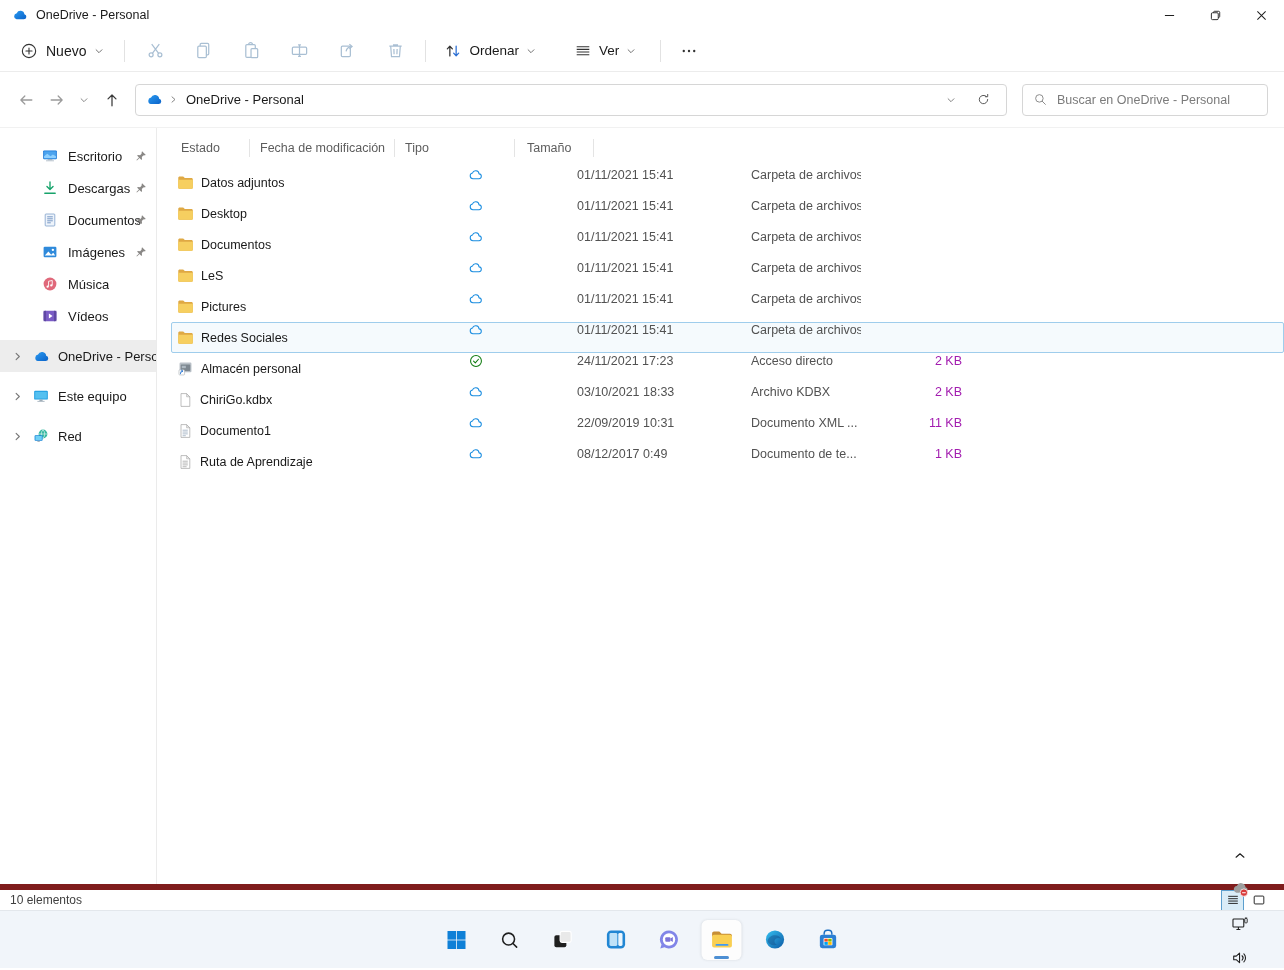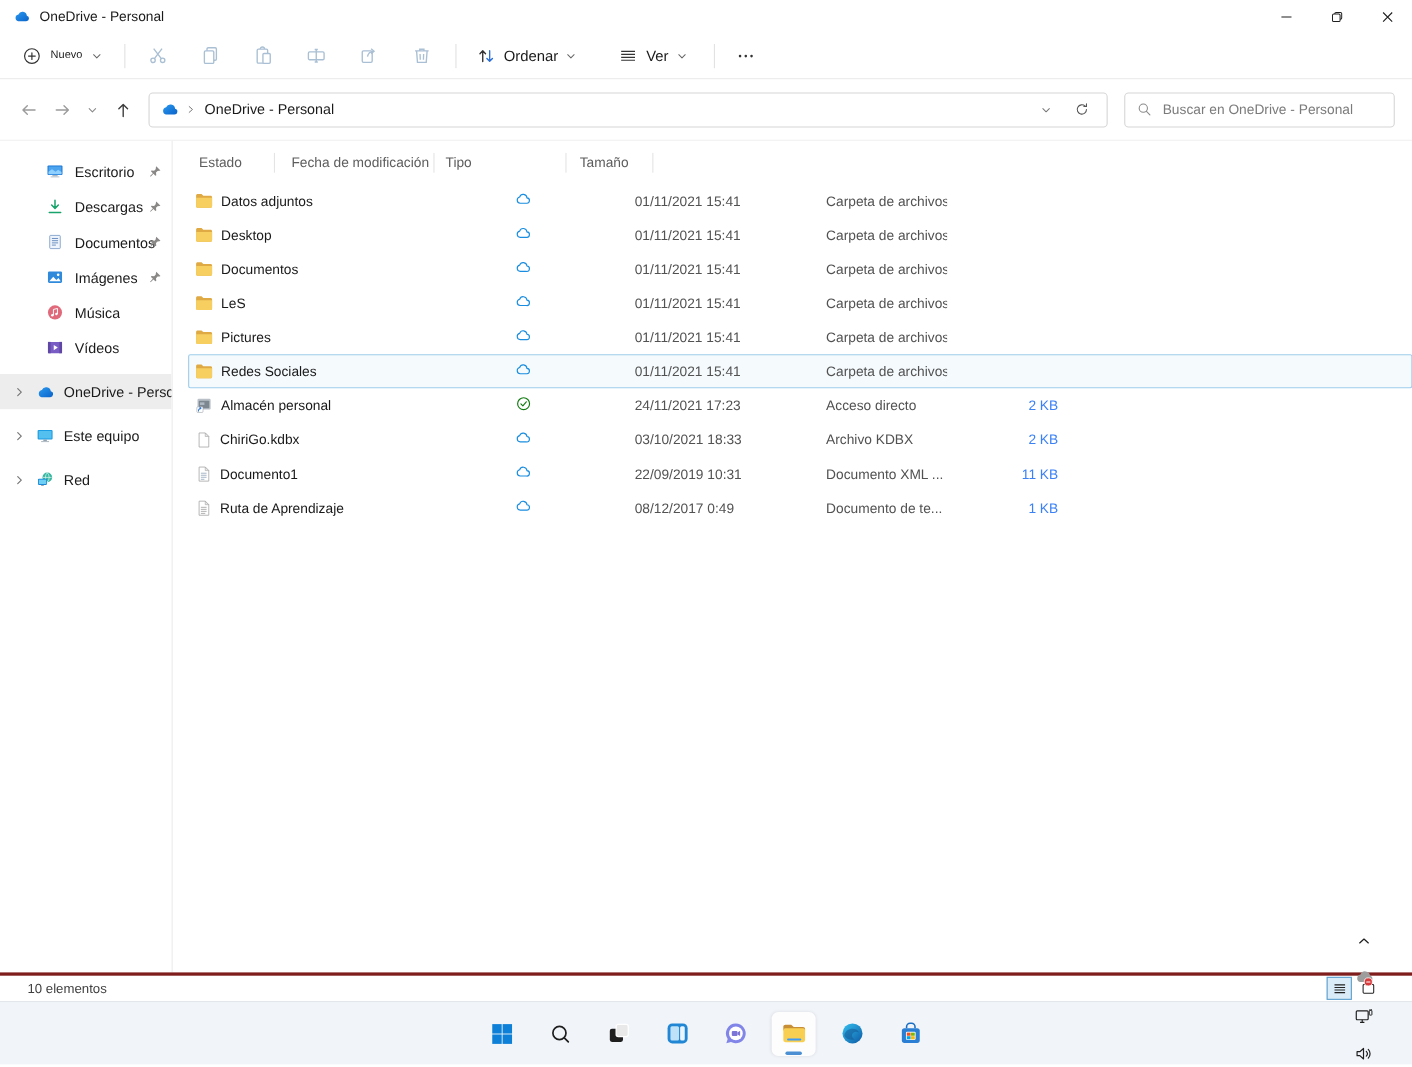--- a/index.html
+++ b/index.html
@@ -14,21 +14,21 @@
   
   .window { position:absolute; left:0; top:0; right:0; bottom:58px; background:#fff; display:flex; flex-direction:column; }
 
   .titlebar { height:30px; display:flex; align-items:center; padding-left:12px; flex:none; }
   .title-text { font-size:12.5px; margin-left:8px; }
   .win-controls { margin-left:auto; display:flex; height:100%; }
   .win-btn { width:46px; height:100%; display:flex; align-items:center; justify-content:center; }
 
   .toolbar { height:42px; flex:none; display:flex; align-items:center; padding:0 6px; border-bottom:1px solid #ececec; }
   .tb-new { display:flex; align-items:center; gap:8px; padding:0 14px; height:34px; border-radius:4px; }
-  .tb-new-label { font-size:10px; }
+  .tb-new-label { font-size:14px; }
   .tb-sep { width:1px; height:22px; background:#e2e2e2; margin:0 6px; }
   .tb-iconbtn { width:48px; height:34px; display:flex; align-items:center; justify-content:center; border-radius:4px; }
   .tb-drop { display:flex; align-items:center; gap:7px; padding:0 12px; height:34px; border-radius:4px; font-size:13.5px; }
   .tb-more { width:44px; height:34px; display:flex; align-items:center; justify-content:center; }
   .dis path, .dis rect, .dis circle { stroke:#a9bfd3; fill:none; stroke-width:1.3; }
   .dis .wfill { fill:#ffffff; }
 
   .navbar { height:56px; flex:none; display:flex; align-items:center; padding:0 10px; border-bottom:1px solid #f1f1f1; }
   .nav-btn { width:31px; height:31px; display:flex; align-items:center; justify-content:center; border-radius:4px; flex:none; }
   .addressbar { height:32px; margin-left:8px; flex:1; border:1px solid #d6d6d6; border-radius:4px;
@@ -54,36 +54,36 @@
   .side-item.selected { background:#ededed; }
   .side-gap { height:8px; }
   .pin { position:absolute; right:9px; top:10px; }
 
   .content { flex:1; position:relative; padding:5px 0 0 14px; min-width:0; }
   .cols-header { display:flex; height:30px; align-items:center; position:relative; font-size:12.5px; color:#5d5d5d; }
   .hcell { height:20px; display:flex; align-items:center; position:relative; padding-left:10px; }
   .hcell:after { content:''; position:absolute; right:0; top:1px; width:1px; height:18px; background:#e4e4e4; }
   .hcell.c0 { width:258px; padding-left:18px; }
   .hcell.c1 { width:79px; }
-  .hcell.c2 { width:145px;justify-content:center; }
+  .hcell.c2 { width:145px; }
   .hcell.c3 { width:120px; }
   .hcell.c4 { width:79px; padding-left:12px; }
   .sort-caret { position:absolute; left:50%; top:-9px; transform:translateX(-50%); }
 
   .rows { margin-top:4px; }
-  .frow { display:flex; height:31px; align-items:center; font-size:12.5px; border:1px solid transparent; border-radius:2px;gap:29px; }
+  .frow { display:flex; height:31px; font-size:12.5px; border:1px solid transparent; border-radius:2px;gap:29px; }
   .frow.selected { background:#f5fafd; border-color:#9fcdec; }
   .cell { overflow:hidden; white-space:nowrap; }
   .cell-name { width:258px; display:flex; align-items:center; gap:7px; padding-left:5px; color:#191919; }
   .cell-status { width:79px; padding-left:10px; }
   .cell-date { width:145px; padding-left:10px; color:#525252; }
   .cell-type { width:120px; padding-left:10px; color:#525252; }
-  .cell-size { width:79px; text-align:right; padding-right:7px; color:#3b82f6; }
-
-  .statusbar { height:26px; flex:none; border-top:3px solid #7f1d1d; display:flex; align-items:center; padding:0 25px; font-size:12px; color:#3f3f3f;justify-content:space-between; }
+  .cell-size { width:79px; text-align:right; padding-right:7px; color:#a21caf; }
+
+  .statusbar { height:26px; flex:none; border-top:6px solid #7f1d1d; display:flex; align-items:center; padding:0 10px; font-size:12px; color:#3f3f3f;justify-content:space-between; }
   .view-toggles { margin-left:auto; display:flex; gap:3px; margin-right:4px; }
   .vt { width:23px; height:21px; display:flex; align-items:center; justify-content:center; border:1px solid transparent; }
   .vt.active { background:#d9ecf7; border-color:#5c9fce; }
 
   
   .taskbar { position:absolute; left:0; right:0; bottom:0; height:58px; background:#f1f5fa; border-top:1px solid #e3e7ec; }
   .tk-center { position:absolute; left:50%; top:50%; transform:translate(-50%,-50%); display:flex; gap:13px; align-items:center; }
   .task-icon { width:40px; height:40px; display:flex; align-items:center; justify-content:center; border-radius:6px; position:relative; }
   .task-icon.active { background:#fdfdfd; box-shadow:0 0 3px rgba(0,0,0,.10); }
   .task-icon.active:after { content:''; position:absolute; bottom:1px; left:50%; transform:translateX(-50%); width:15px; height:3px; border-radius:2px; background:#4d8fd3; }

